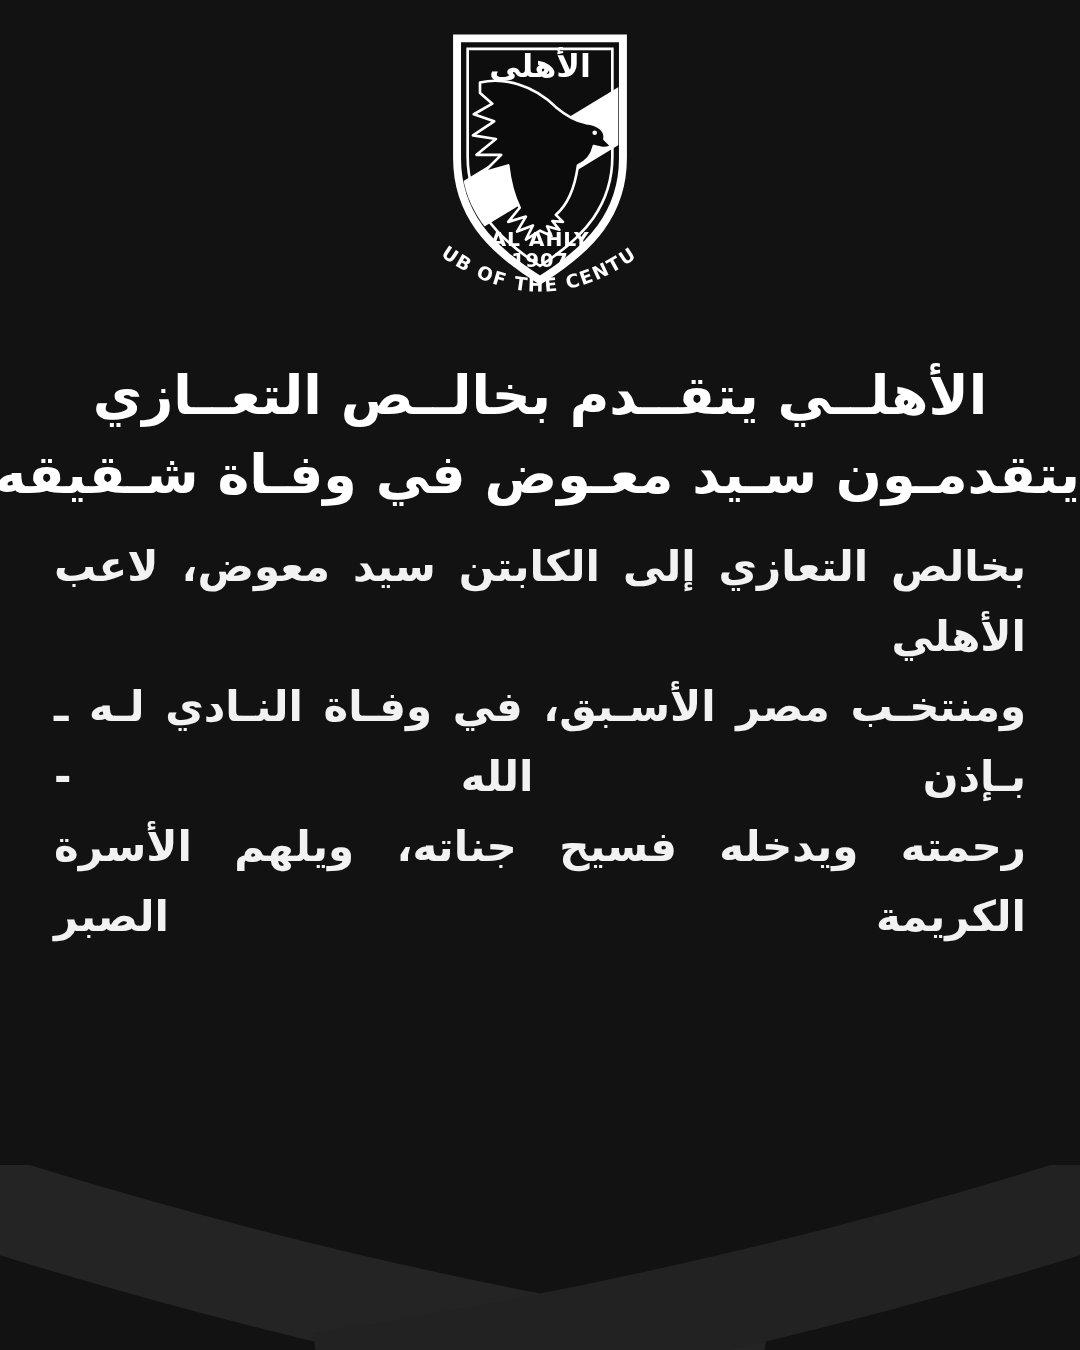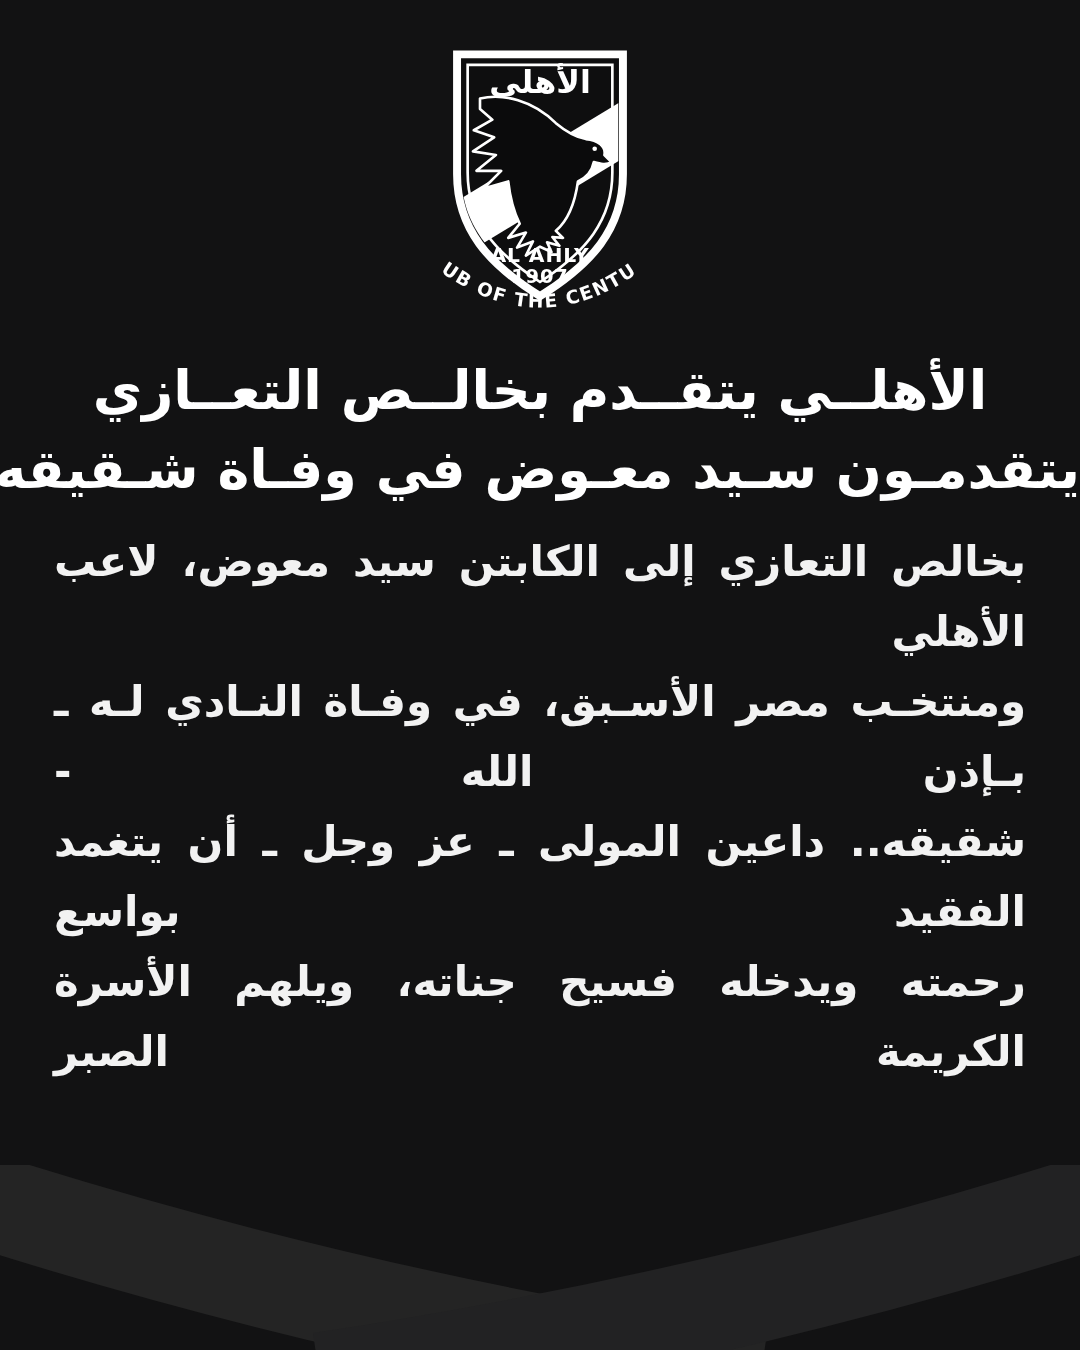--- a/index.html
+++ b/index.html
@@ -2,25 +2,25 @@
 <html lang="ar"><head>
 <meta charset="utf-8">
 <style>
   html,body{margin:0;padding:0;background:#000;}
   .poster{
     position:relative;width:1080px;height:1350px;overflow:hidden;
     background:#121213;color:#ffffff;
     font-family:"DejaVu Sans",sans-serif;
   }
   
-  .logo-wrap{display:flex;justify-content:center;padding-top:42px;position:relative;z-index:2;}
+  .logo-wrap{display:flex;justify-content:center;padding-top:26px;position:relative;z-index:2;}
   .logo-wrap svg{display:block;}
   
   .headline{
-    margin-top:9px;text-align:center;direction:rtl;
+    margin-top:30px;text-align:center;direction:rtl;
     font-size:54px;line-height:79px;font-weight:bold;color:#ffffff;
     white-space:nowrap;position:relative;z-index:2;
   }
   
   .body-text{
     direction:rtl;margin:18px 54px 0 54px;
     font-size:42px;line-height:70px;font-weight:bold;color:#f2f2f2;
     position:relative;z-index:2;
   }
   .body-line{text-align:justify;text-align-last:justify;}
@@ -71,21 +71,20 @@
   </div>
 
   <div class="headline">
     <div>الأهلــي يتقــدم بخالــص التعــازي</div>
     <div>يتقدمـون سـيد معـوض في وفـاة شـقيقه</div>
   </div>
 
   <div class="body-text">
     <div class="body-line">بخالص التعازي إلى الكابتن سيد معوض، لاعب الأهلي</div>
     <div class="body-line">ومنتخـب مصر الأسـبق، في وفـاة النـادي لـه ـ بـإذن الله -</div>
-    <div class="body-line">شقيقه.. داعين المولى ـ عز وجل ـ أن يتغمد الفقيد بواسع</div>
     <div class="body-line">رحمته ويدخله فسيح جناته، ويلهم الأسرة الكريمة الصبر</div>
 
   </div>
 
   <svg class="swoosh" width="1080" height="185" viewBox="0 0 1080 185">
     <path d="M -70 18 Q 330 150 760 215" stroke="#242424" stroke-width="95" fill="none"></path>
     <path d="M 1150 18 Q 750 150 320 215" stroke="#222223" stroke-width="95" fill="none"></path>
   </svg>
 
 </div>

